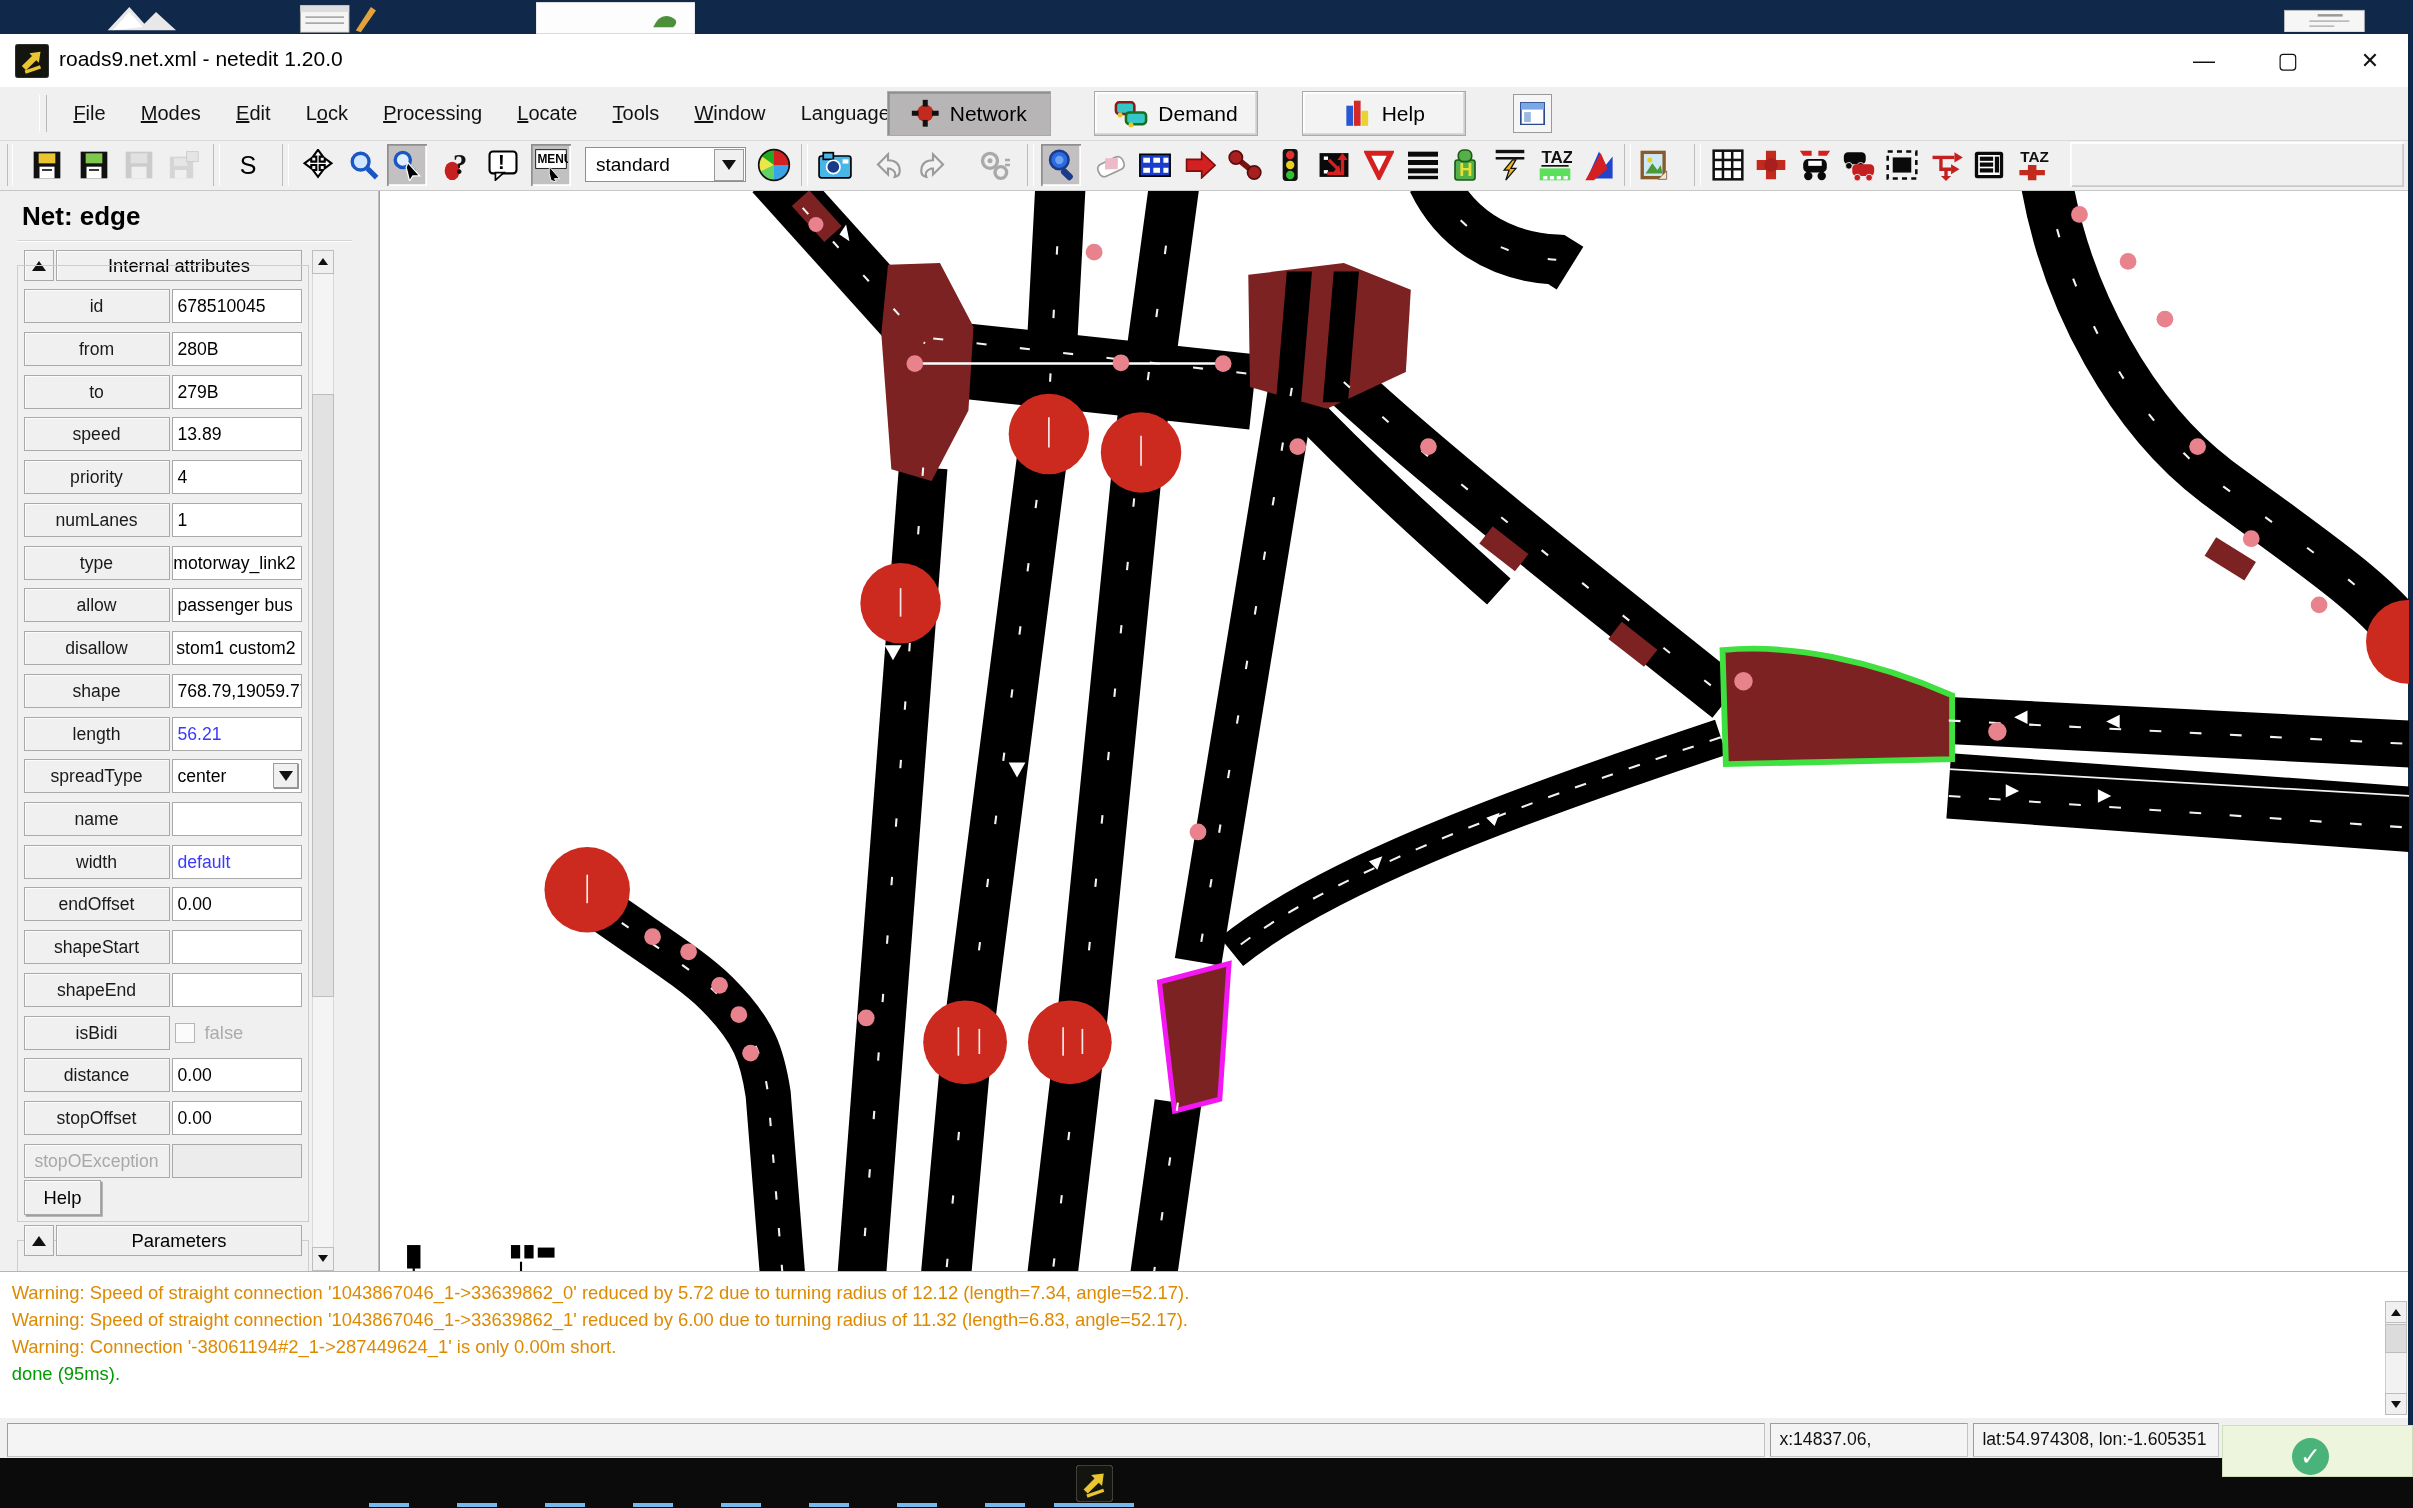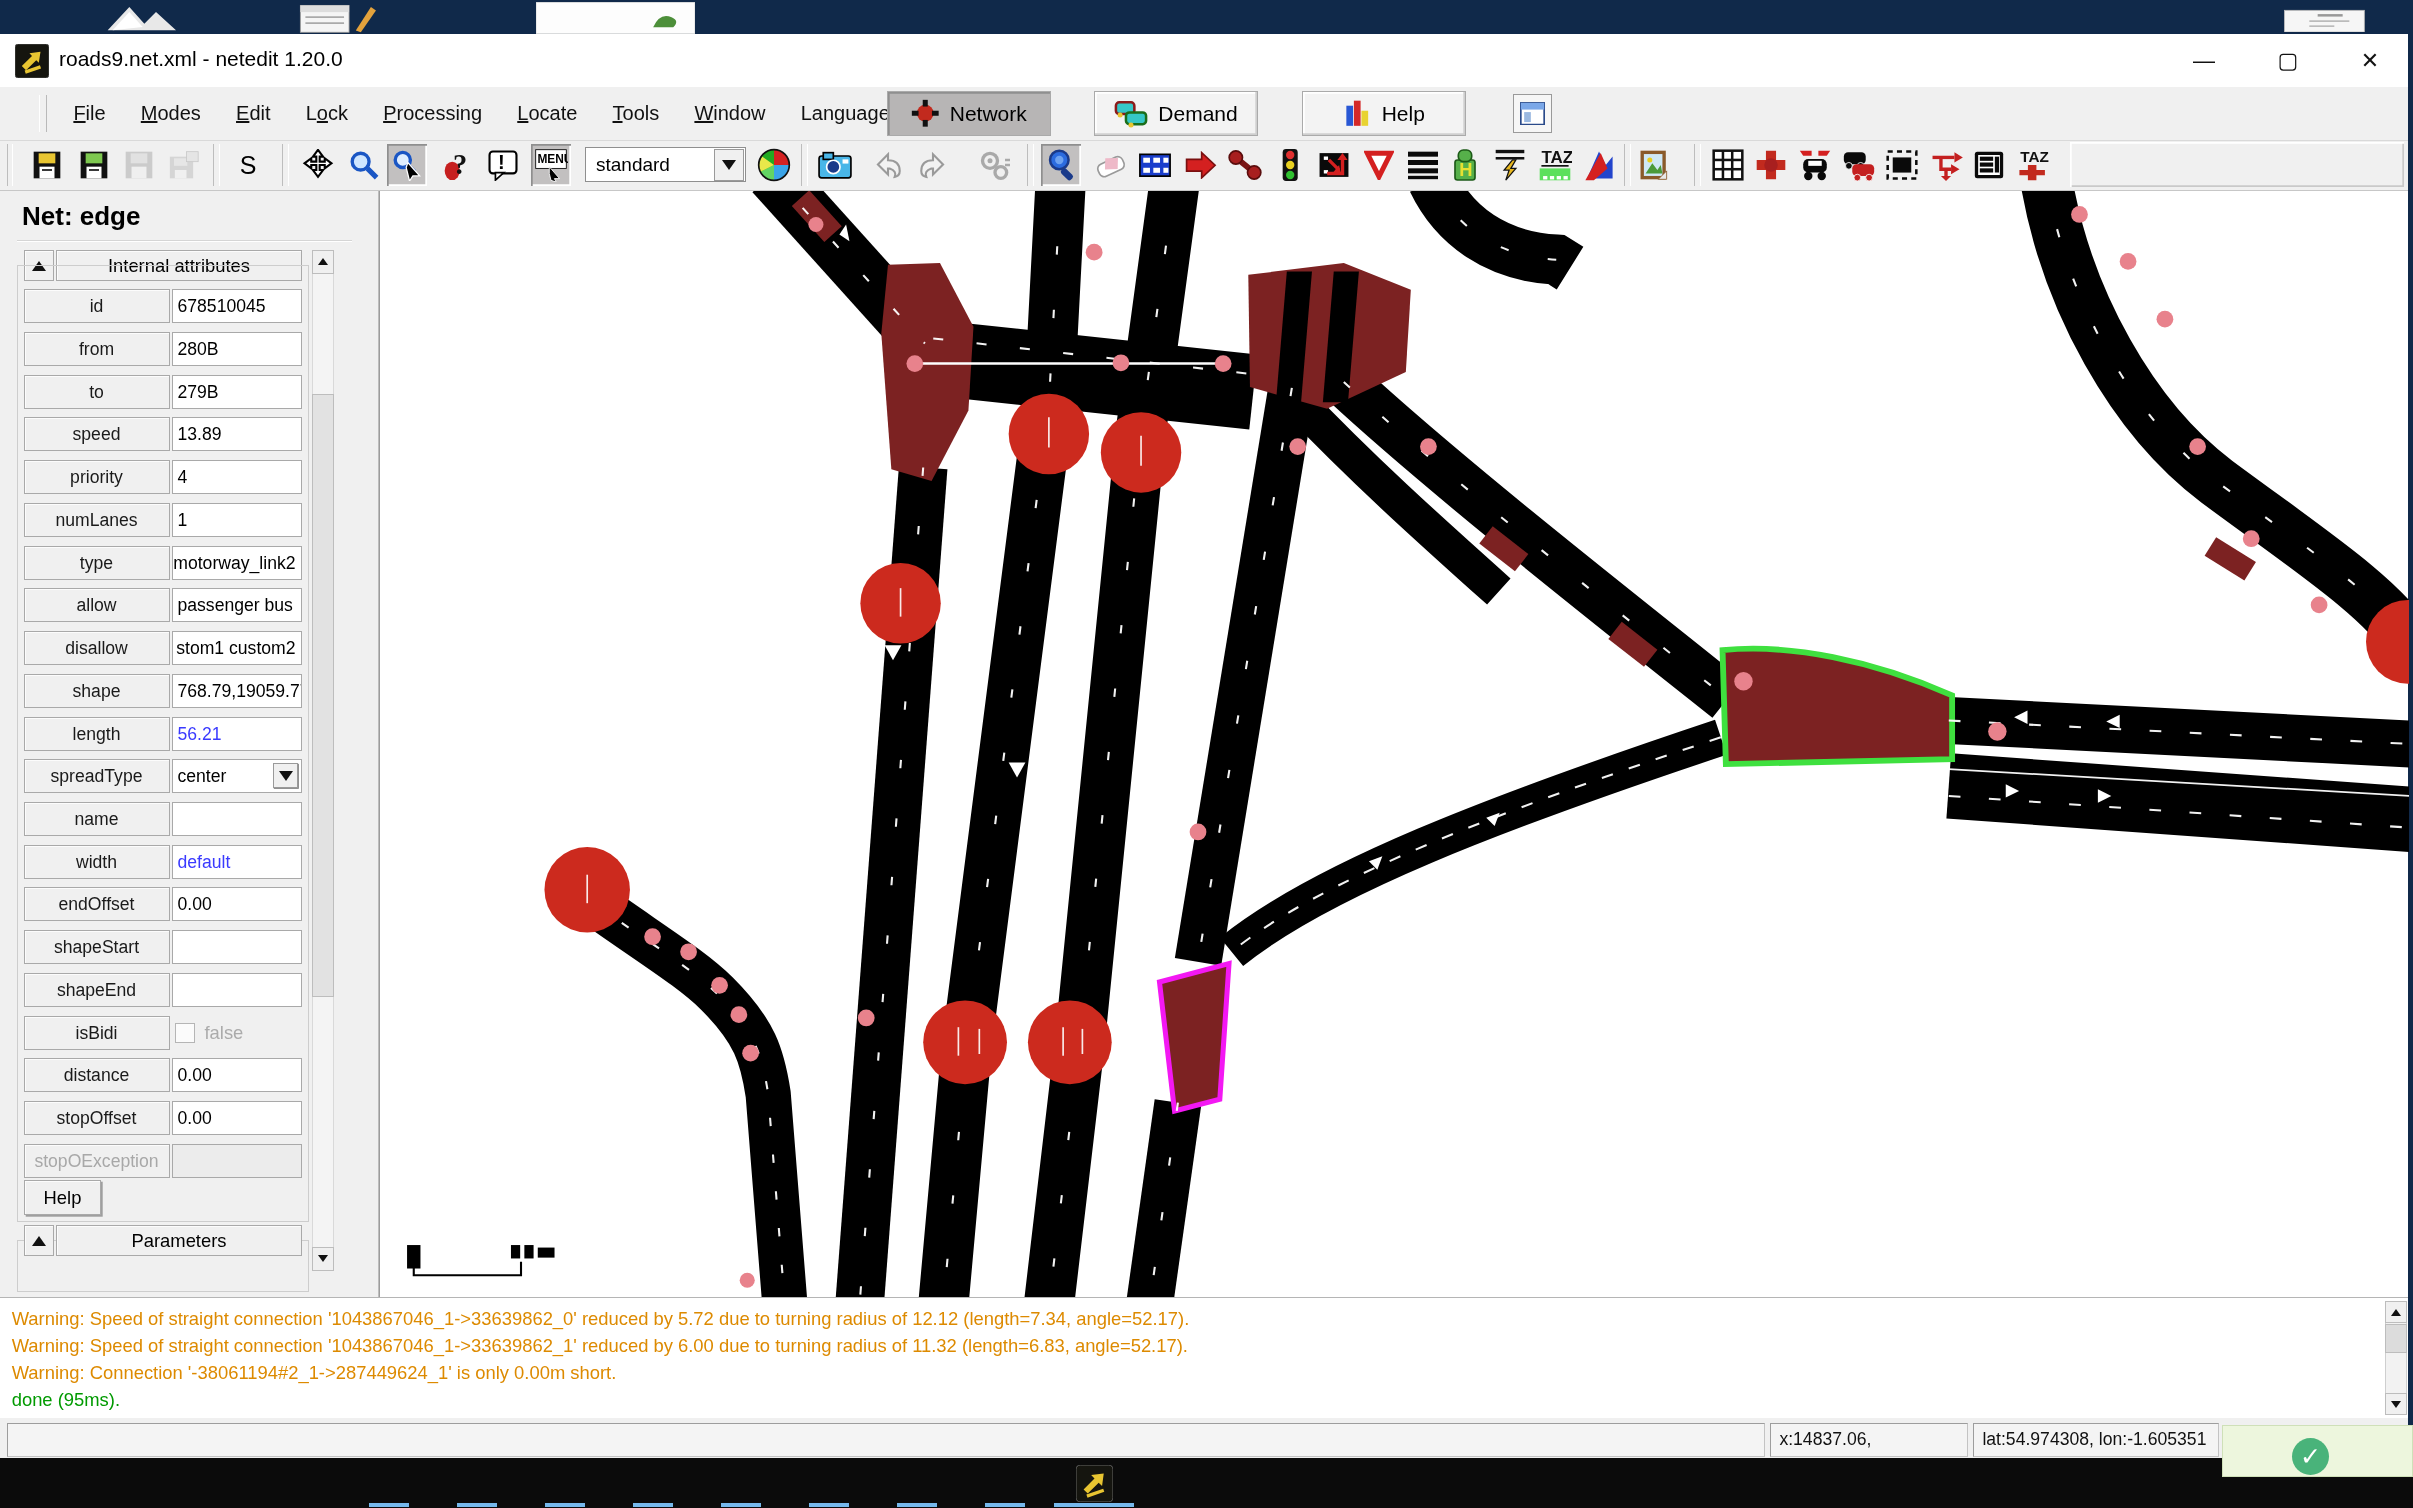--- a/index.html
+++ b/index.html
@@ -68,21 +68,21 @@
   #panel-thumb { left:312px; top:394px; width:22px; height:603px; background:#e2e2e2; border:0.8px solid #bdbdbd; }
 
   #help-btn { left:24px; top:1180px; width:77px; height:35px; background:#f0f0f0; border:0.8px solid #a9a9a9;
               box-shadow:inset 0.8px 0.8px 0 #fff, 1.7px 1.7px 0 #9f9f9f; font-size:18.4px; color:#000; text-align:center; line-height:34px; }
 
   
   #canvas-wrap { left:379px; top:191px; width:2029px; height:1106px; background:#ffffff; border-left:0.8px solid #9c9c9c; }
   #right-border { left:2408px; top:34px; width:5.9px; height:1425px; background:#10294a; }
 
   
-  #msglog { left:0; top:1297px; width:2408px; height:154px; background:#ffffff; border-top:1.7px solid #b5b5b5; padding:6.7px 11.7px; }
+  #msglog { left:0; top:1271px; width:2408px; height:154px; background:#ffffff; border-top:1.7px solid #b5b5b5; padding:6.7px 11.7px; }
   .msg-line { font-size:18.4px; line-height:27px; white-space:nowrap; }
   #msg-scroll { left:2385px; top:1301px; width:22px; height:114px; background:#f2f2f2; border:0.8px solid #cfcfcf; }
   .msg-scr-btn { position:absolute; left:2385px; width:22px; height:22px; background:#f0f0f0; border:0.8px solid #bdbdbd; display:flex; align-items:center; justify-content:center; }
   #msg-thumb { left:2385px; top:1324px; width:22px; height:28.5px; background:#dcdcdc; border:0.8px solid #bdbdbd; }
 
   
   #statusbar { left:0; top:1418px; width:2408px; height:40px; background:#f0f0f0; }
   .status-cell { position:absolute; top:1423px; height:34px; background:#f4f4f4; border:1.7px solid #c3c3c3;
                  border-top-color:#9d9d9d; border-left-color:#9d9d9d; font-size:17.6px; color:#111; line-height:30px; padding:0 8.4px; }
   #toast { left:2222px; top:1425px; width:191px; height:52px; background:#edf6dd; border:0.8px solid #cfe0b8; z-index:30; }

